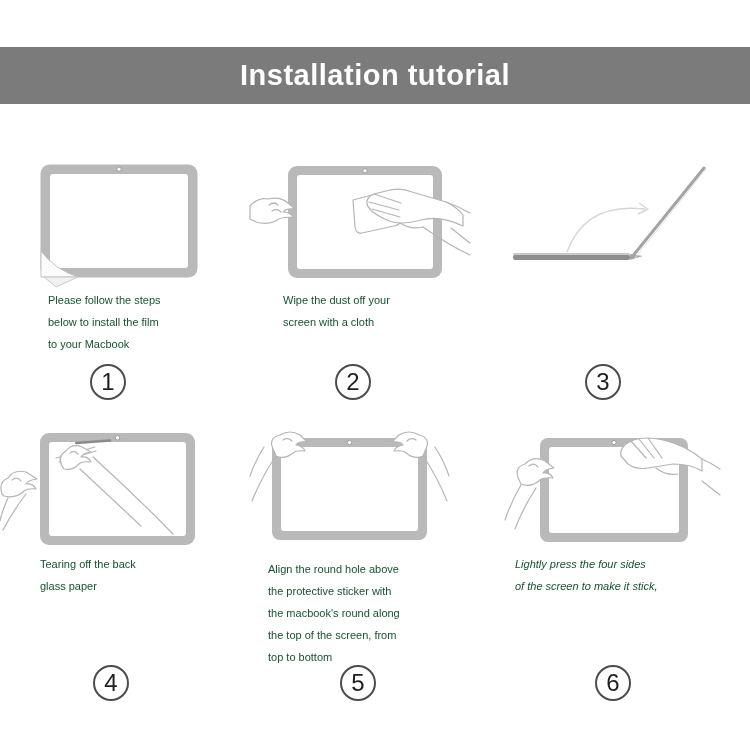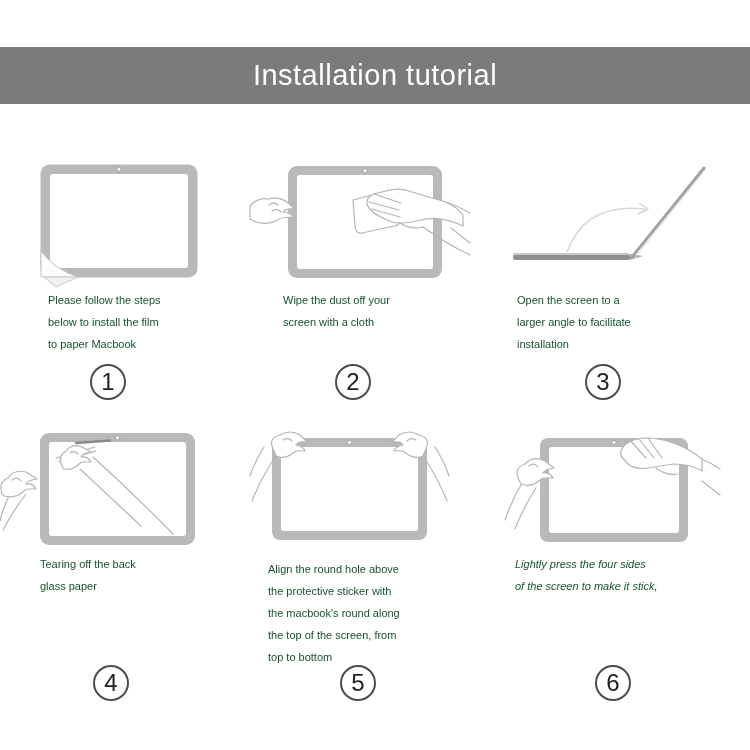--- a/index.html
+++ b/index.html
@@ -4,21 +4,21 @@
 <style>
   html,body { margin:0; padding:0; background:#fff; }
   .page {
     position:relative; width:750px; height:750px; background:#ffffff;
     font-family:"Liberation Sans", sans-serif; overflow:hidden;
   }
   .banner {
     position:absolute; left:0; top:47px; width:750px; height:57px;
     background:#7b7b7b; display:flex; align-items:center; justify-content:center;
   }
-  .banner .title { color:#fdfdfd; font-size:29px; font-weight:400; letter-spacing:0.5px; }
+  .banner .title { color:#fdfdfd; font-size:29px; font-weight:700; letter-spacing:0.5px; }
   .illus { position:absolute; }
   .caption {
     position:absolute; color:#14532d; font-size:11px; line-height:22px;
     white-space:nowrap;
   }
   .badge {
     position:absolute; width:32px; height:32px; border:2px solid #4c4c4c;
     border-radius:50%; display:flex; align-items:center; justify-content:center;
     font-size:24px; color:#1f1f1f; background:#fff;
   }
@@ -140,33 +140,28 @@
       <path class="hfill" d="M14 52 Q8 40 20 36 Q28 27 40 33 L49 40 Q40 41 38 45 Q45 44 48 50 Q39 49 35 52 Q26 60 16 56 Z"></path>
       <path class="hline" d="M24 38 q5 -4 9 1"></path>
       <path class="hline" d="M16 57 Q6 74 0 92"></path>
       <path class="hline" d="M31 60 Q18 80 10 101"></path>
     </svg>
   </div>
 
   <div class="caption" style="left:48px; top:289px;">
     <div>Please follow the steps</div>
     <div>below to install the film</div>
-    <div>to paper Macbook</div>
+    <div>to your Macbook</div>
   </div>
 
   <div class="caption" style="left:283px; top:289px;">
     <div>Wipe the dust off your</div>
     <div>screen with a cloth</div>
   </div>
 
-  <div class="caption" style="left:517px; top:289px;">
-    <div>Open the screen to a</div>
-    <div>larger angle to facilitate</div>
-    <div>installation</div>
-  </div>
 
   <div class="caption" style="left:40px; top:553px;">
     <div>Tearing off the back</div>
     <div>glass paper</div>
   </div>
 
   <div class="caption" style="left:268px; top:549px;margin-top:9px;">
     <div>Align the round hole above</div>
     <div>the protective sticker with</div>
     <div>the macbook's round along</div>

